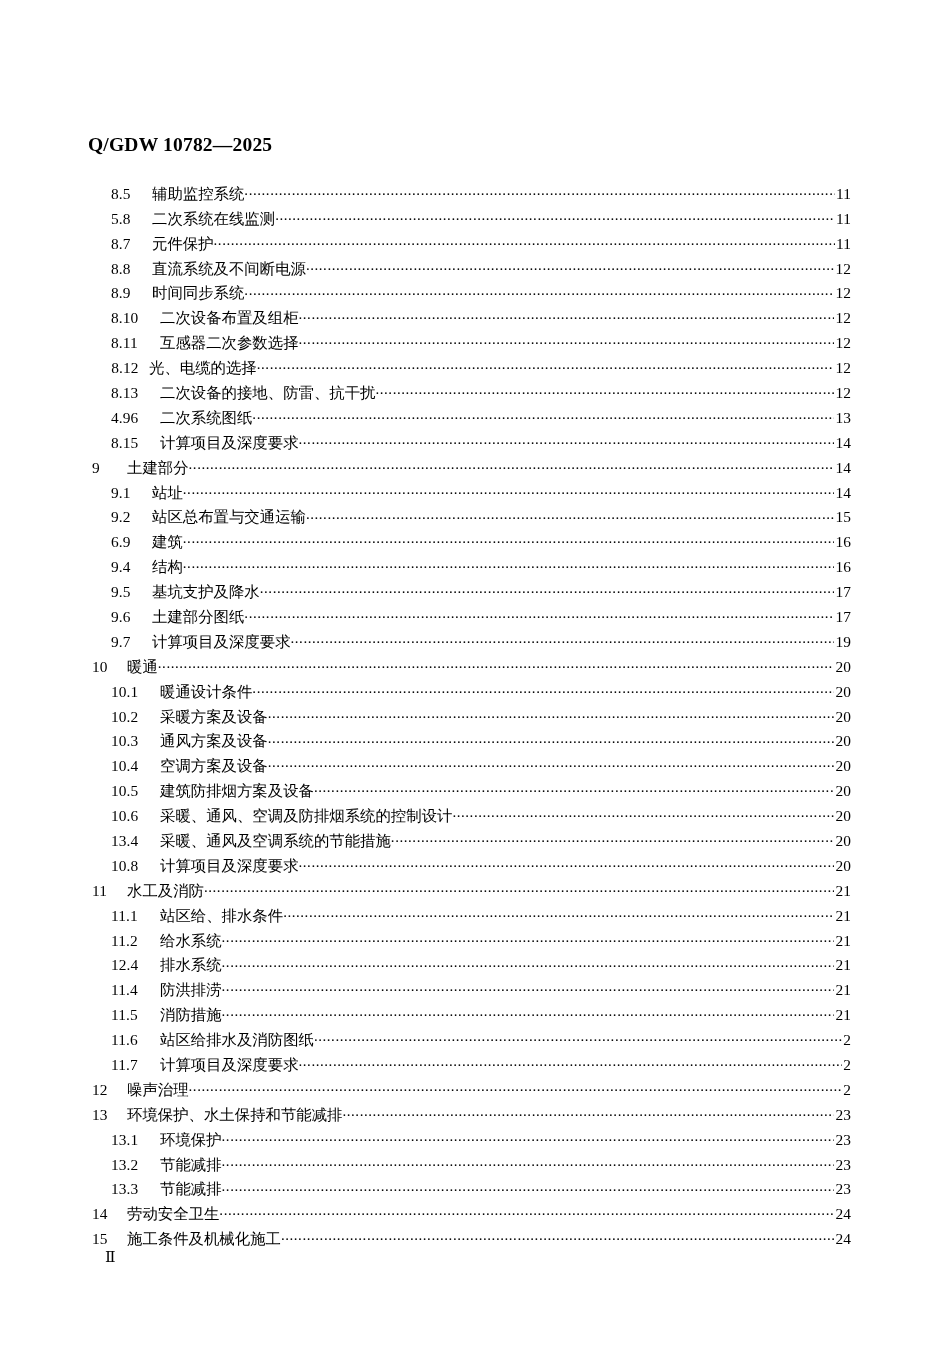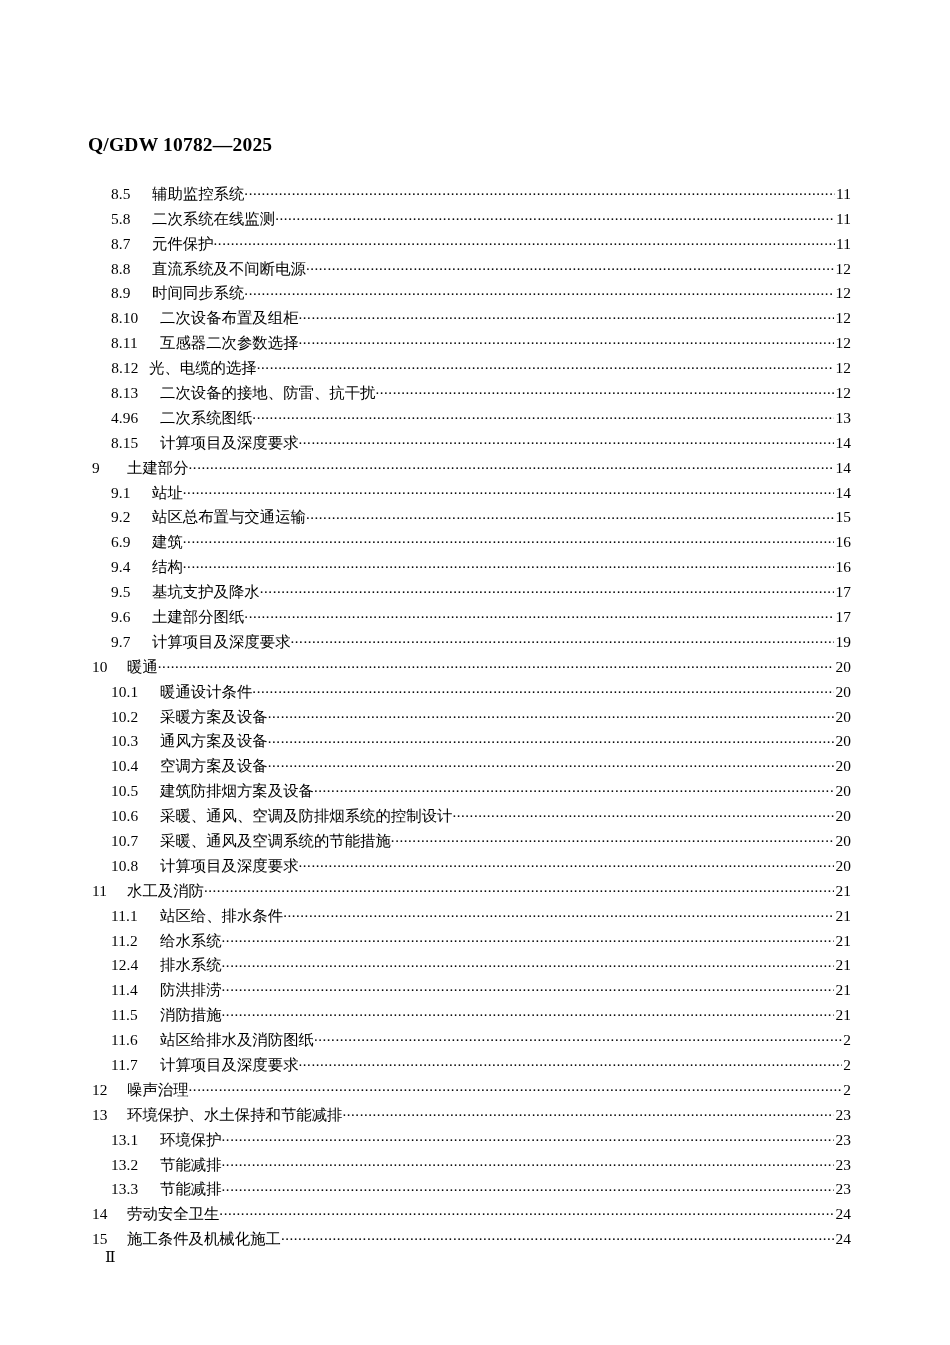--- a/index.html
+++ b/index.html
@@ -268,21 +268,21 @@
         <span class="toc-leader"></span>
         <span class="toc-page">20</span>
       </div>
       <div class="toc-entry lvl2 wide">
         <span class="toc-num">10.6</span>
         <span class="toc-title">采暖、通风、空调及防排烟系统的控制设计</span>
         <span class="toc-leader"></span>
         <span class="toc-page">20</span>
       </div>
       <div class="toc-entry lvl2 wide">
-        <span class="toc-num">10.7</span>
+        <span class="toc-num">13.4</span>
         <span class="toc-title">采暖、通风及空调系统的节能措施</span>
         <span class="toc-leader"></span>
         <span class="toc-page">20</span>
       </div>
       <div class="toc-entry lvl2 wide">
         <span class="toc-num">10.8</span>
         <span class="toc-title">计算项目及深度要求</span>
         <span class="toc-leader"></span>
         <span class="toc-page">20</span>
       </div>

